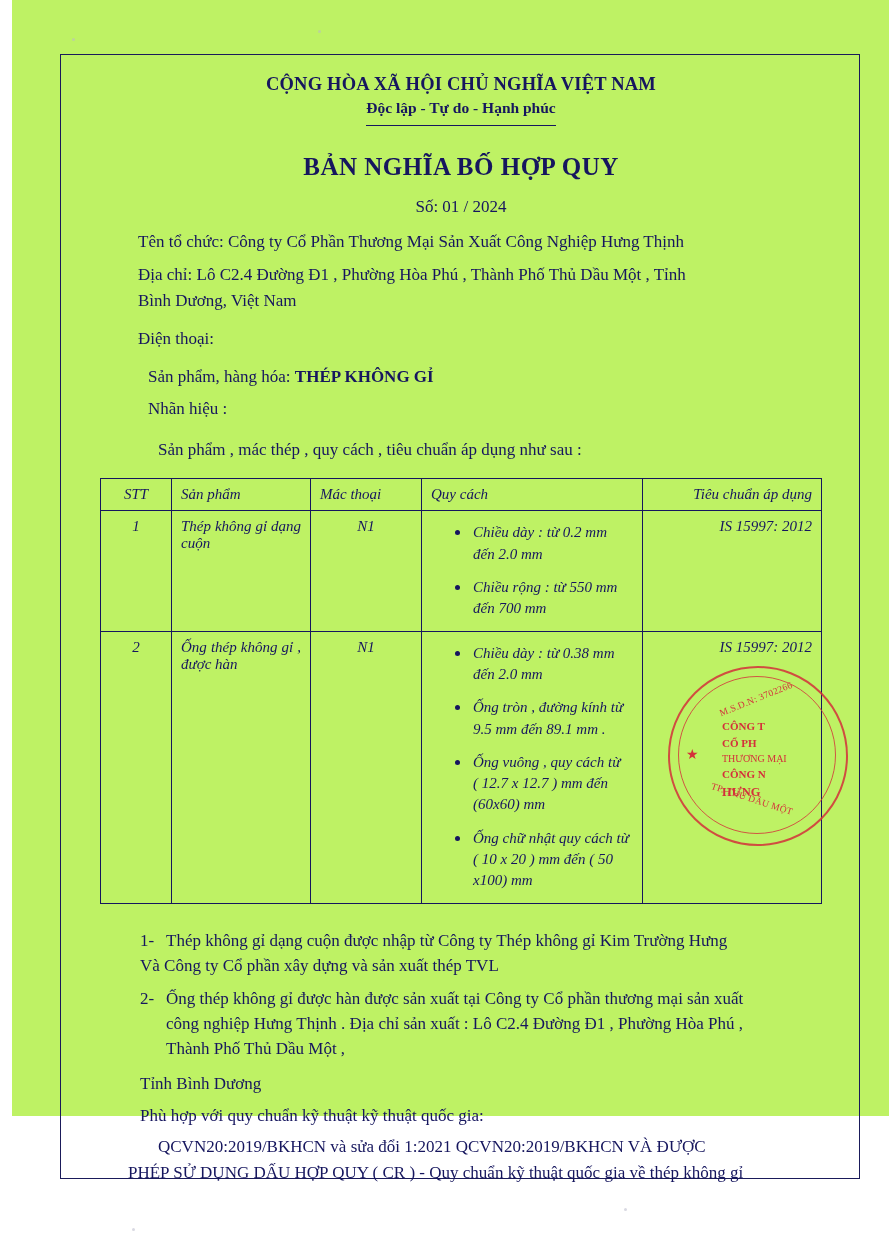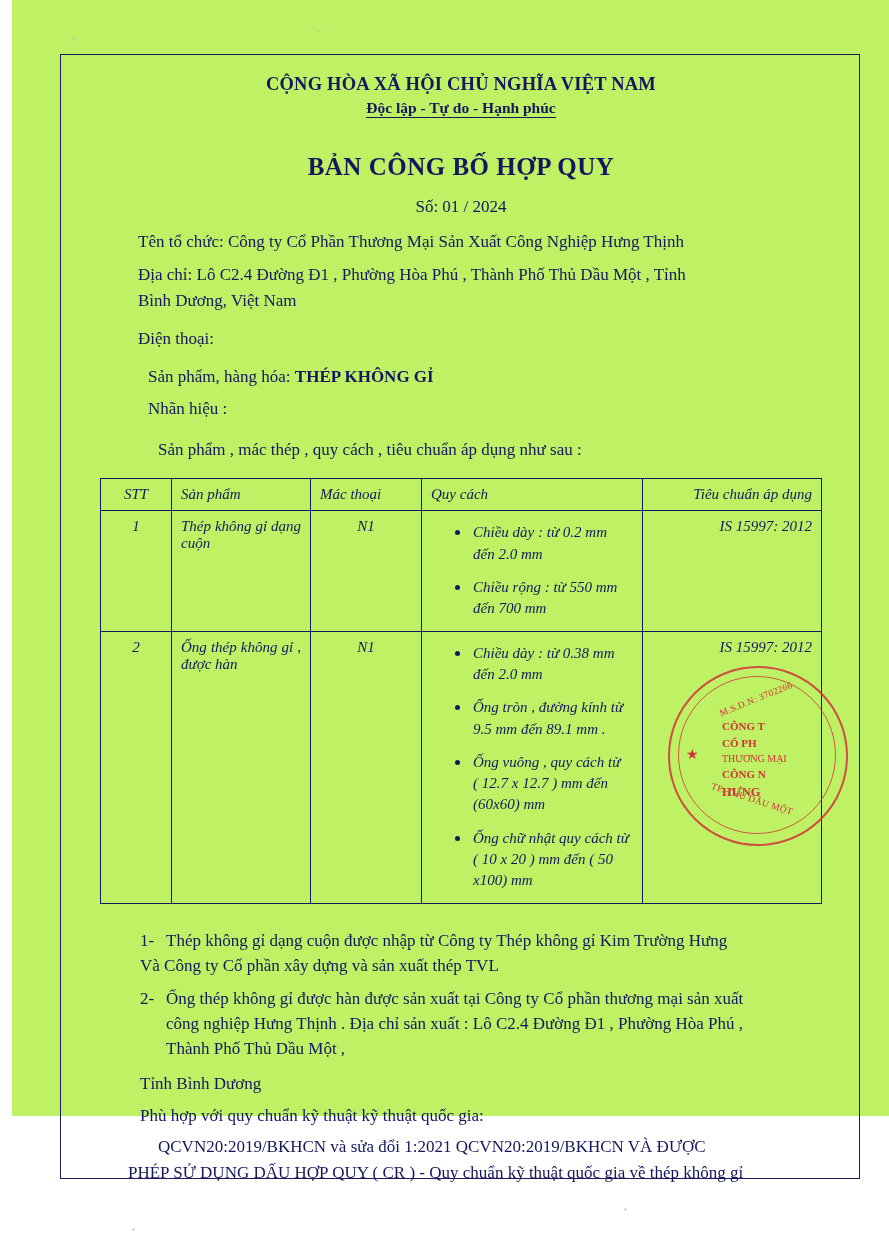--- a/index.html
+++ b/index.html
@@ -49,21 +49,21 @@
   }
   .national-sub {
     text-align: center;
     font-weight: bold;
     font-size: 15.5px;
     color: #16165e;
     margin-top: 4px;
   }
   .national-sub span {
     border-bottom: 1.4px solid #16165e;
-    padding-bottom: 1px;
+    padding-bottom: 9px;
   }
   .doc-title {
     text-align: center;
     font-weight: bold;
     font-size: 25px;
     color: #16165e;
     margin-top: 36px;
     letter-spacing: 0.5px;
   }
   .doc-number {
@@ -261,21 +261,21 @@
   <div class="speck" style="left:612px;top:1208px;width:3px;height:3px;"></div>
   <div class="speck" style="left:120px;top:1228px;width:3px;height:3px;"></div>
 
   <div class="doc-border"></div>
 
   <div class="content">
 
     <div class="national-title">CỘNG HÒA XÃ HỘI CHỦ NGHĨA VIỆT NAM</div>
     <div class="national-sub"><span>Độc lập - Tự do - Hạnh phúc</span></div>
 
-    <div class="doc-title">BẢN CÔNG BỐ HỢP QUY</div>
+    <div class="doc-title">BẢN NGHĨA BỐ HỢP QUY</div>
     <div class="doc-number">Số: 01 / 2024</div>
 
     <div class="para indent1">Tên tổ chức: Công ty Cổ Phần Thương Mại Sản Xuất Công Nghiệp Hưng Thịnh</div>
     <div class="para indent1" style="margin-top:8px;">Địa chỉ: Lô C2.4 Đường Đ1 , Phường Hòa Phú , Thành Phố Thủ Dầu Một , Tỉnh</div>
     <div class="para indent1" style="margin-top:2px;">Bình Dương, Việt Nam</div>
     <div class="para indent1">Điện thoại:</div>
 
     <div class="para indent2">
       <span>Sản phẩm, hàng hóa:</span>
       <b>THÉP KHÔNG GỈ</b>

